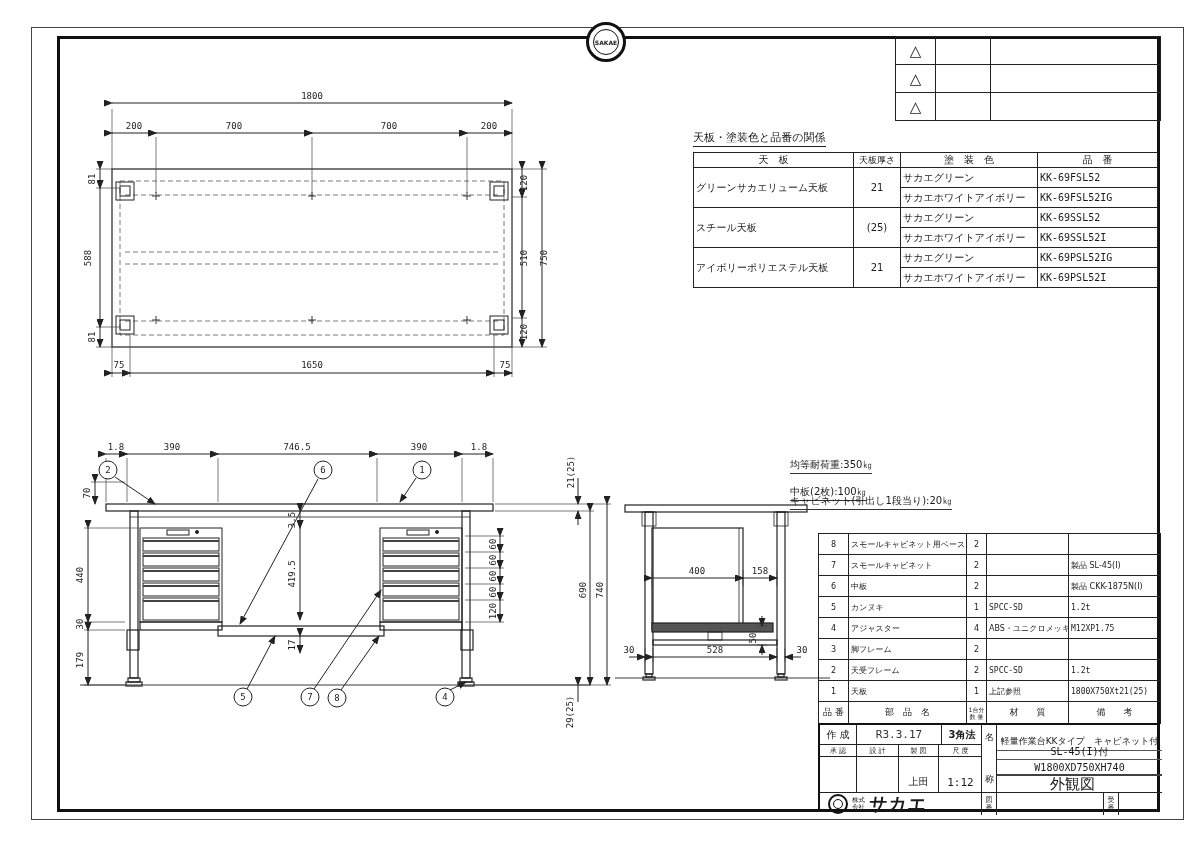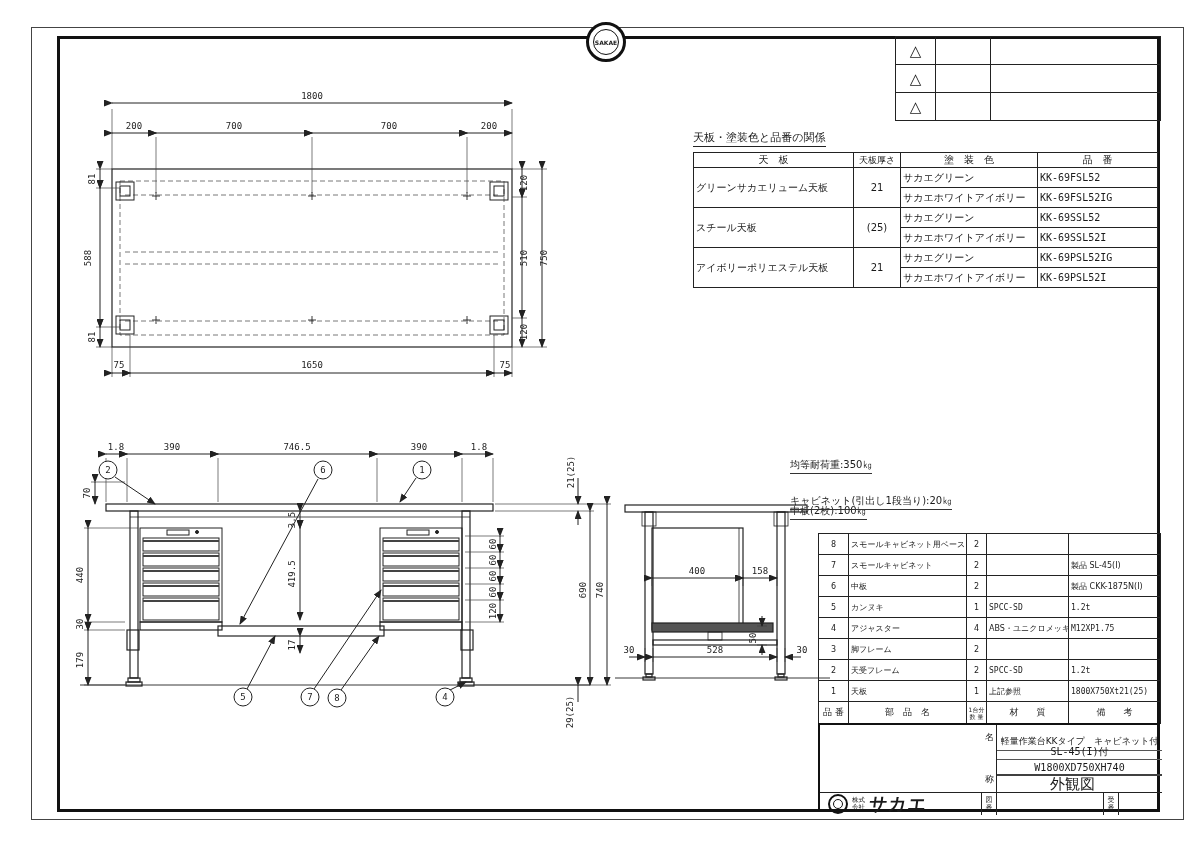--- a/index.html
+++ b/index.html
@@ -389,21 +389,21 @@
       <text class="dimtxt" x="82" y="134" text-anchor="middle">400</text>
       <text class="dimtxt" x="145" y="134" text-anchor="middle">158</text>
       <text class="dimtxt" x="141" y="198" text-anchor="middle" transform="rotate(-90 141 198)">50</text>
       <text class="dimtxt" x="14" y="213" text-anchor="middle">30</text>
       <text class="dimtxt" x="100" y="213" text-anchor="middle">528</text>
       <text class="dimtxt" x="187" y="213" text-anchor="middle">30</text>
     </g>
   </svg>
 
   <div class="abs note" style="left:790px;top:458px;">均等耐荷重:350㎏</div>
-  <div class="abs note" style="left:790px;top:504px;">中板(2枚):100㎏</div>
+  <div class="abs note" style="left:790px;top:485px;">中板(2枚):100㎏</div>
   <div class="abs note" style="left:790px;top:494px;">キャビネット(引出し1段当り):20㎏</div>
 
   <table class="tbl abs" style="left:818px;top:533px;width:342px;font-size:8px;">
     <colgroup>
         <col style="width:30px">
         <col style="width:118px">
         <col style="width:20px">
         <col style="width:82px">
         <col style="width:92px">
       </colgroup>
@@ -472,20 +472,33 @@
         <div>数 量</div>
       </td>
       <td class="c">材　　質</td>
       <td class="c">備　　考</td>
     </tr>
   </tbody>
     </table>
 
   <div class="abs" style="left:818px;top:723px;width:342px;height:89px;border:2px solid #111;box-sizing:border-box;font-size:9px;">
 
+    <div class="abs" style="left:0;top:0;width:162px;height:67px;border-right:1px solid #222;box-sizing:border-box;">
+      <div class="abs" style="left:0;top:0;width:37px;height:20px;border-right:1px solid #222;border-bottom:1px solid #222;box-sizing:border-box;display:flex;align-items:center;justify-content:center;font-size:10px;">作 成</div>
+      <div class="abs mono" style="left:37px;top:0;width:85px;height:20px;border-right:1px solid #222;border-bottom:1px solid #222;box-sizing:border-box;display:flex;align-items:center;justify-content:center;font-size:11px;color:#333;">R3.3.17</div>
+      <div class="abs" style="left:122px;top:0;width:40px;height:20px;border-bottom:1px solid #222;box-sizing:border-box;display:flex;align-items:center;justify-content:center;font-size:10px;font-weight:bold;">3角法</div>
+      <div class="abs" style="left:0;top:20px;width:37px;height:12px;border-right:1px solid #222;border-bottom:1px solid #222;box-sizing:border-box;display:flex;align-items:center;justify-content:center;font-size:7px;">承 認</div>
+      <div class="abs" style="left:37px;top:20px;width:42px;height:12px;border-right:1px solid #222;border-bottom:1px solid #222;box-sizing:border-box;display:flex;align-items:center;justify-content:center;font-size:7px;">設 計</div>
+      <div class="abs" style="left:79px;top:20px;width:40px;height:12px;border-right:1px solid #222;border-bottom:1px solid #222;box-sizing:border-box;display:flex;align-items:center;justify-content:center;font-size:7px;">製 図</div>
+      <div class="abs" style="left:119px;top:20px;width:43px;height:12px;border-bottom:1px solid #222;box-sizing:border-box;display:flex;align-items:center;justify-content:center;font-size:7px;">尺 度</div>
+      <div class="abs" style="left:0;top:32px;width:37px;height:35px;border-right:1px solid #222;box-sizing:border-box;"></div>
+      <div class="abs" style="left:37px;top:32px;width:42px;height:35px;border-right:1px solid #222;box-sizing:border-box;"></div>
+      <div class="abs" style="left:79px;top:32px;width:40px;height:35px;border-right:1px solid #222;box-sizing:border-box;display:flex;align-items:flex-end;justify-content:center;padding-bottom:3px;font-size:10px;">上田</div>
+      <div class="abs mono" style="left:119px;top:32px;width:43px;height:35px;box-sizing:border-box;display:flex;align-items:flex-end;justify-content:center;padding-bottom:3px;font-size:11px;">1:12</div>
+    </div>
 
     <div class="abs" style="left:162px;top:0;width:180px;height:67px;box-sizing:border-box;">
       <div class="abs" style="left:0;top:0;width:15px;height:67px;border-right:1px solid #222;box-sizing:border-box;">
         <div class="abs" style="left:3px;top:6px;font-size:9px;">名</div>
         <div class="abs" style="left:3px;top:48px;font-size:9px;">称</div>
       </div>
       <div class="abs" style="left:15px;top:7px;width:165px;height:19px;border-bottom:1px solid #555;box-sizing:border-box;display:flex;align-items:center;justify-content:center;font-size:9px;white-space:nowrap;">軽量作業台KKタイプ　キャビネット付</div>
       <div class="abs mono" style="left:15px;top:19px;width:165px;height:16px;border-bottom:1px solid #555;box-sizing:border-box;display:flex;align-items:center;justify-content:center;font-size:10px;">SL-45(I)付</div>
       <div class="abs mono" style="left:15px;top:35px;width:165px;height:16px;border-bottom:2px solid #404040;box-sizing:border-box;display:flex;align-items:center;justify-content:center;font-size:10px;">W1800XD750XH740</div>
       <div class="abs" style="left:8px;top:51px;width:165px;height:16px;box-sizing:border-box;display:flex;align-items:center;justify-content:center;font-size:15px;">外観図</div>

